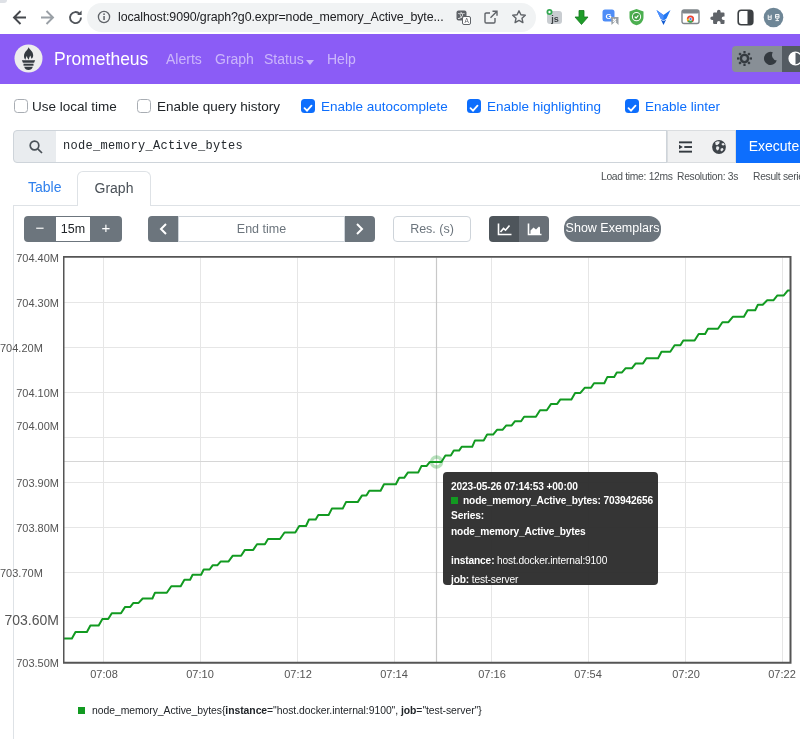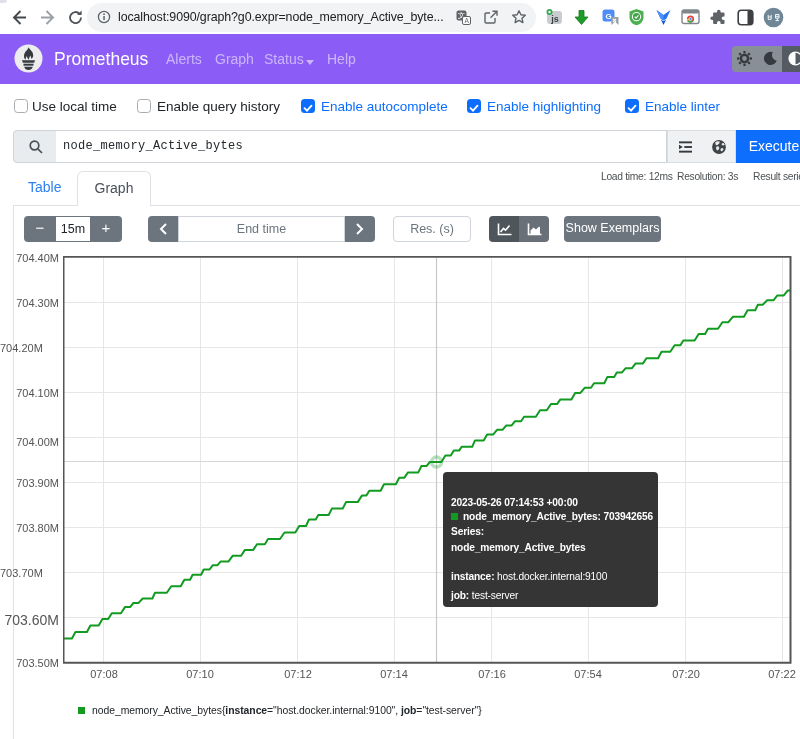--- a/index.html
+++ b/index.html
@@ -39,22 +39,22 @@
   border:1px solid #dee2e6;border-bottom:none;border-radius:6px 6px 0 0;
   font-size:14px;color:#495057;text-align:center;line-height:33px}
 .stat{position:absolute;top:171px;font-size:10.3px;color:#4d5154;white-space:nowrap;letter-spacing:-0.3px}
 #panelL{position:absolute;left:13px;top:206px;width:1px;height:533px;background:#dee2e6}
 
 .gbtn{position:absolute;top:216px;height:26px;background:#6c757d;color:#fff;
   text-align:center;font-size:14px}
 .winp{position:absolute;top:216px;height:26px;background:#fff;border:1px solid #ced4da;
   font-size:12.5px;color:#6c757d;text-align:center;line-height:24px}
 
-#tip{position:absolute;left:443px;top:472px;width:215px;height:135px;background:rgba(38,38,38,.93);
-  border-radius:4px;color:#fff;font-size:10.2px;font-weight:bold;padding:24px 5px 7px 8px;line-height:14.3px;white-space:nowrap;overflow:hidden;letter-spacing:-0.15px}
+#tip{position:absolute;left:443px;top:472px;width:215px;height:113px;background:rgba(38,38,38,.93);
+  border-radius:4px;color:#fff;font-size:10.2px;font-weight:bold;padding:8px 5px 7px 8px;line-height:14.3px;white-space:nowrap;overflow:hidden;letter-spacing:-0.15px}
 
 #legend{position:absolute;left:78px;top:705px;font-size:10.4px;color:#212529;letter-spacing:-0.05px}
 </style></head>
 <body>
 
 <div id="toolbar">
  <div id="tabcorner"></div>
  <svg class="abs" style="left:11px;top:9px" width="17" height="17" viewBox="0 0 17 17">
    <path d="M9.5 2 L3 8.5 L9.5 15 M3 8.5 H15" stroke="#45484d" stroke-width="1.9" fill="none"></path>
  </svg>
@@ -258,21 +258,21 @@
   <path d="M1.5 0.5 V11.5 H14.5" stroke="#fff" stroke-width="1.6" fill="none"></path>
   <path d="M3.5 9 L6.5 5.5 L8.5 7.2 L12.5 2.5" stroke="#fff" stroke-width="1.6" fill="none"></path>
  </svg>
 </div>
 <div class="gbtn" style="left:519px;width:30px;border-radius:0 4px 4px 0;background:#697077">
  <svg style="margin:6.5px 0 0 0" width="15" height="13" viewBox="0 0 15 13">
   <path d="M1.5 0.5 V11.5 H14.5" stroke="#fff" stroke-width="1.6" fill="none"></path>
   <path d="M3.5 11 V7.5 L6.5 4.5 L9 6.5 L12 3.5 L13 4.5 V11 Z" fill="#fff"></path>
  </svg>
 </div>
-<div class="gbtn" style="left:564px;width:97px;border-radius:4px;font-size:12.5px;line-height:25px">Show Exemplars</div>
+<div class="gbtn" style="left:564px;width:97px;border-radius:12px;font-size:12.5px;line-height:25px">Show Exemplars</div>
 
 <svg class="abs" style="left:63px;top:256px" width="729" height="410" viewBox="0 0 729 410">
  <g transform="translate(1,1.5)">
 
   <g stroke="#e6e6e6" stroke-width="1">
    <line x1="0" y1="45" x2="726" y2="45"></line>
    <line x1="0" y1="90" x2="726" y2="90"></line>
    <line x1="0" y1="135" x2="726" y2="135"></line>
    <line x1="0" y1="180" x2="726" y2="180"></line>
    <line x1="0" y1="225" x2="726" y2="225"></line>
@@ -296,21 +296,21 @@
   <path d="M0.0 381.0 L7.9 381.0 L11.5 374.5 L22.9 374.5 L26.4 368.0 L34.7 368.0 L38.4 361.5 L44.2 361.5 L47.8 355.7 L57.0 355.7 L61.1 349.4 L66.3 349.4 L69.4 345.4 L74.6 345.4 L78.7 341.0 L88.4 341.0 L91.0 335.2 L102.8 335.2 L107.3 328.7 L116.7 328.7 L120.4 322.2 L126.1 322.2 L128.6 317.3 L137.1 317.3 L139.7 312.0 L145.6 312.0 L148.6 307.8 L153.3 307.8 L156.8 303.9 L164.6 303.9 L168.8 298.2 L177.1 298.2 L180.9 292.4 L189.2 292.4 L193.0 286.7 L200.9 286.7 L204.0 281.5 L216.0 281.5 L220.5 275.0 L231.3 275.0 L235.2 268.5 L242.0 268.5 L245.0 262.0 L251.7 262.0 L254.3 257.5 L264.6 257.5 L267.9 251.1 L278.7 251.1 L282.0 244.6 L293.7 244.6 L297.9 238.1 L302.4 238.1 L305.3 233.3 L316.6 233.3 L320.0 226.8 L331.9 226.8 L335.2 220.3 L340.2 220.3 L344.0 214.9 L354.3 214.9 L357.4 208.6 L362.5 208.6 L365.7 204.6 L377.4 204.6 L381.4 198.1 L386.8 198.1 L389.8 193.1 L395.1 193.1 L397.7 189.3 L408.2 189.3 L411.0 182.9 L419.7 182.9 L423.1 177.1 L429.1 177.1 L433.0 172.3 L438.5 172.3 L442.3 167.9 L447.7 167.9 L451.0 163.7 L457.1 163.7 L460.1 159.3 L471.9 159.3 L476.0 152.8 L482.8 152.8 L487.1 146.4 L493.2 146.4 L496.4 141.9 L507.4 141.9 L511.1 135.4 L516.4 135.4 L520.9 130.2 L527.0 130.2 L530.0 125.8 L540.3 125.8 L543.4 119.4 L550.2 119.4 L552.8 114.9 L558.0 114.9 L561.7 110.7 L568.0 110.7 L571.7 105.9 L579.0 105.9 L582.4 100.7 L594.1 100.7 L597.5 94.2 L606.3 94.2 L610.6 87.7 L616.4 87.7 L619.3 83.0 L630.6 83.0 L634.7 76.5 L641.1 76.5 L644.0 71.2 L654.0 71.2 L658.4 64.7 L664.4 64.7 L668.8 59.3 L679.9 59.3 L683.6 52.8 L691.2 52.8 L693.9 47.2 L698.7 47.2 L703.2 42.8 L709.4 42.8 L713.4 37.9 L719.8 37.9 L723.9 32.9 L726.0 32.9" stroke="#129a21" stroke-width="2" fill="none" stroke-linejoin="round"></path>
   <circle cx="372.5" cy="204.5" r="5" fill="none" stroke="#129a21" stroke-width="3.5" opacity=".3"></circle>
 
   <rect x="-0.5" y="-0.75" width="727" height="406" fill="none" stroke="#555" stroke-width="2"></rect>
  </g>
 </svg>
 <div class="abs" style="left:0px;top:252px;width:59px;text-align:right;font-size:11px;color:#545454">704.40M</div>
 <div class="abs" style="left:0px;top:297px;width:59px;text-align:right;font-size:11px;color:#545454">704.30M</div>
 <div class="abs" style="left:0px;top:342px;width:59px;text-align:left;font-size:11px;color:#545454">704.20M</div>
 <div class="abs" style="left:0px;top:387px;width:59px;text-align:right;font-size:11px;color:#545454">704.10M</div>
-<div class="abs" style="left:0px;top:436px;width:59px;text-align:right;font-size:11px;color:#545454">704.00M</div>
+<div class="abs" style="left:0px;top:420px;width:59px;text-align:right;font-size:11px;color:#545454">704.00M</div>
 <div class="abs" style="left:0px;top:477px;width:59px;text-align:right;font-size:11px;color:#545454">703.90M</div>
 <div class="abs" style="left:0px;top:522px;width:59px;text-align:right;font-size:11px;color:#545454">703.80M</div>
 <div class="abs" style="left:0px;top:567px;width:59px;text-align:left;font-size:11px;color:#545454">703.70M</div>
 <div class="abs" style="left:0px;top:612px;width:59px;text-align:right;font-size:14px;color:#545454">703.60M</div>
 <div class="abs" style="left:0px;top:657px;width:59px;text-align:right;font-size:11px;color:#545454">703.50M</div>
 <div class="abs" style="left:86px;top:668px;width:36px;text-align:center;font-size:11px;color:#545454">07:08</div>
 <div class="abs" style="left:182px;top:668px;width:36px;text-align:center;font-size:11px;color:#545454">07:10</div>
 <div class="abs" style="left:280px;top:668px;width:36px;text-align:center;font-size:11px;color:#545454">07:12</div>
 <div class="abs" style="left:376px;top:668px;width:36px;text-align:center;font-size:11px;color:#545454">07:14</div>
 <div class="abs" style="left:474px;top:668px;width:36px;text-align:center;font-size:11px;color:#545454">07:16</div>

